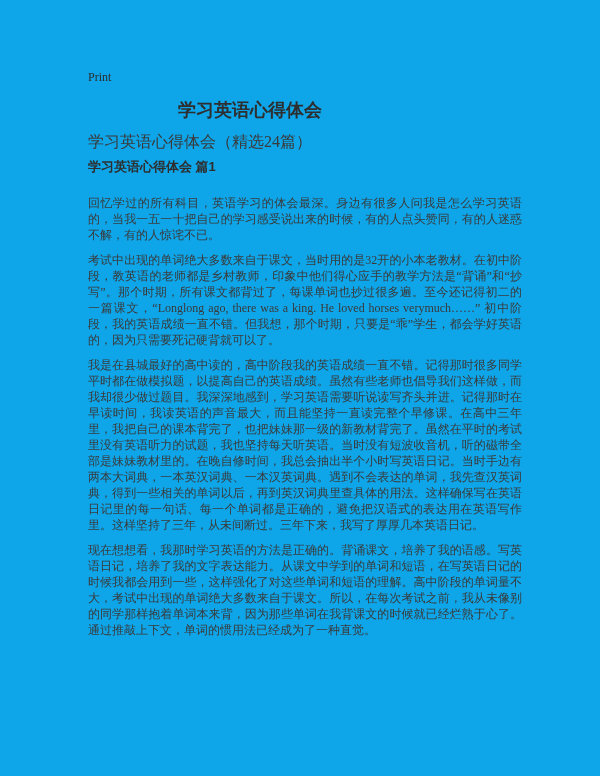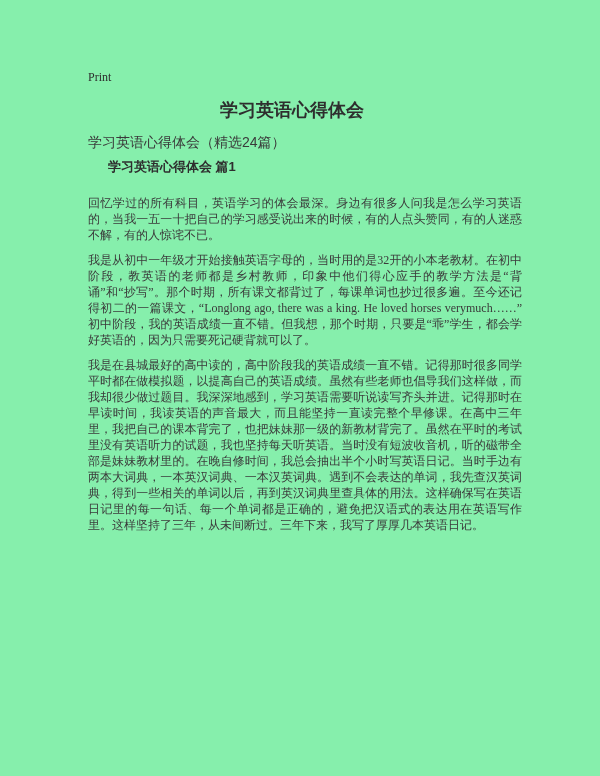--- a/index.html
+++ b/index.html
@@ -27,68 +27,67 @@
     position: absolute;
     left: 0;
     top: 100px;
     width: 500px;
     text-align: center;
     font-size: 18px;
     line-height: 20px;
     font-weight: 700;
     color: #2e2e2e;
     font-family: "Liberation Sans", sans-serif;
-    margin-left: 42px;
   }
   .doc-subtitle {
     position: absolute;
     left: 88px;
     top: 135px;
-    font-size: 14px;
+    font-size: 16px;
     line-height: 14px;
     color: #3a3a3a;
-    font-family: Liberation Sans, sans-serif;
+    font-family: Liberation Serif, serif;
     text-align: center;
   }
   .section-heading {
     position: absolute;
     left: 88px;
     top: 159px;
     font-size: 13px;
     line-height: 15px;
     font-weight: 700;
     color: #2e2e2e;
     font-family: "Liberation Sans", sans-serif;
-    margin-left: 20px;
   }
   .article-body {
     position: absolute;
     left: 88px;
     top: 187px;
     width: 434px;
     font-size: 12px;
     line-height: 16px;
     text-align: justify;
     color: #3a3a3a;
     font-family: "Liberation Serif", serif;
   }
   .article-body p { margin: 8px 0 9px 0; }
 </style>
 </head>
 <body>
 
-<div class="page" style="background: #86efac; color: rgb(58, 58, 58);">
+<div class="page" style="background: #0ea5e9; color: rgb(58, 58, 58);">
 
   <div class="print-link">Print</div>
 
   <h1 class="doc-title">学习英语心得体会</h1>
 
   <div class="doc-subtitle">学习英语心得体会（精选24篇）</div>
 
   <h2 class="section-heading">学习英语心得体会 篇1</h2>
 
   <div class="article-body">
     <p>回忆学过的所有科目，英语学习的体会最深。身边有很多人问我是怎么学习英语的，当我一五一十把自己的学习感受说出来的时候，有的人点头赞同，有的人迷惑不解，有的人惊诧不已。</p>
-    <p>我是从初中一年级才开始接触英语字母的，当时用的是32开的小本老教材。在初中阶段，教英语的老师都是乡村教师，印象中他们得心应手的教学方法是“背诵”和“抄写”。那个时期，所有课文都背过了，每课单词也抄过很多遍。至今还记得初二的一篇课文，“Longlong ago, there was a king. He loved horses verymuch……” 初中阶段，我的英语成绩一直不错。但我想，那个时期，只要是“乖”学生，都会学好英语的，因为只需要死记硬背就可以了。</p>
+    <p>考试中出现的单词绝大多数来自于课文，当时用的是32开的小本老教材。在初中阶段，教英语的老师都是乡村教师，印象中他们得心应手的教学方法是“背诵”和“抄写”。那个时期，所有课文都背过了，每课单词也抄过很多遍。至今还记得初二的一篇课文，“Longlong ago, there was a king. He loved horses verymuch……” 初中阶段，我的英语成绩一直不错。但我想，那个时期，只要是“乖”学生，都会学好英语的，因为只需要死记硬背就可以了。</p>
     <p>我是在县城最好的高中读的，高中阶段我的英语成绩一直不错。记得那时很多同学平时都在做模拟题，以提高自己的英语成绩。虽然有些老师也倡导我们这样做，而我却很少做过题目。我深深地感到，学习英语需要听说读写齐头并进。记得那时在早读时间，我读英语的声音最大，而且能坚持一直读完整个早修课。在高中三年里，我把自己的课本背完了，也把妹妹那一级的新教材背完了。虽然在平时的考试里没有英语听力的试题，我也坚持每天听英语。当时没有短波收音机，听的磁带全部是妹妹教材里的。在晚自修时间，我总会抽出半个小时写英语日记。当时手边有两本大词典，一本英汉词典、一本汉英词典。遇到不会表达的单词，我先查汉英词典，得到一些相关的单词以后，再到英汉词典里查具体的用法。这样确保写在英语日记里的每一句话、每一个单词都是正确的，避免把汉语式的表达用在英语写作里。这样坚持了三年，从未间断过。三年下来，我写了厚厚几本英语日记。</p>
+    <p>现在想想看，我那时学习英语的方法是正确的。背诵课文，培养了我的语感。写英语日记，培养了我的文字表达能力。从课文中学到的单词和短语，在写英语日记的时候我都会用到一些，这样强化了对这些单词和短语的理解。高中阶段的单词量不大，考试中出现的单词绝大多数来自于课文。所以，在每次考试之前，我从未像别的同学那样抱着单词本来背，因为那些单词在我背课文的时候就已经烂熟于心了。通过推敲上下文，单词的惯用法已经成为了一种直觉。</p>
   </div>
 
 </div>
 
 </body></html>

